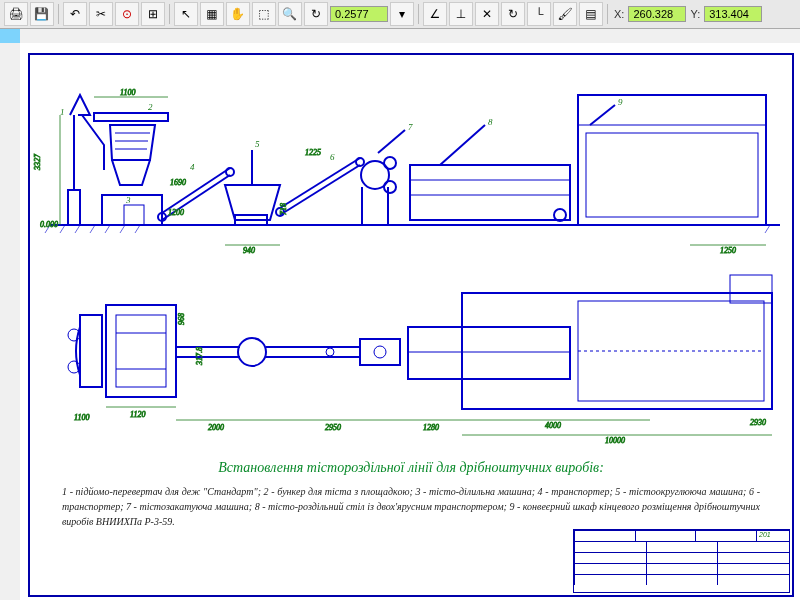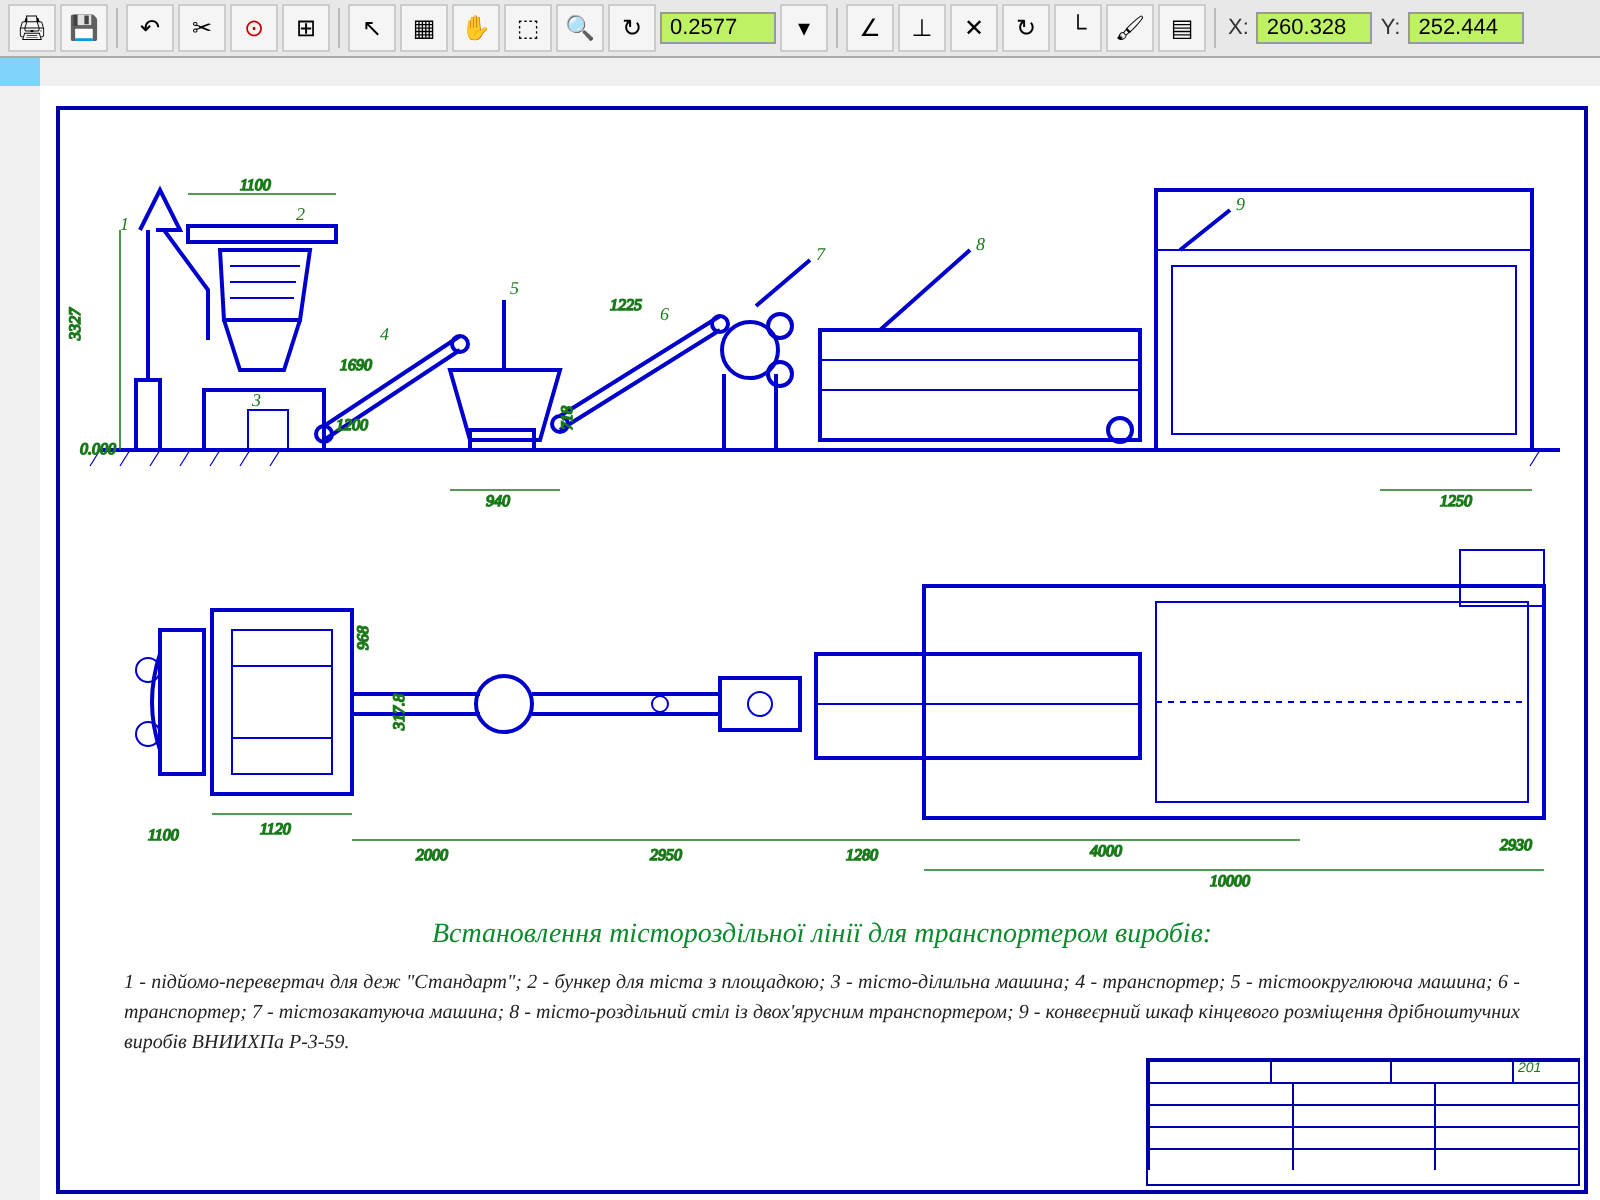--- a/index.html
+++ b/index.html
@@ -51,21 +51,21 @@
   <div class="tb-btn">⊥</div>
   <div class="tb-btn">✕</div>
   <div class="tb-btn">↻</div>
   <div class="tb-btn">└</div>
   <div class="tb-btn">🖌</div>
   <div class="tb-btn">▤</div>
   <div class="tb-sep"></div>
   <span class="tb-lbl">X:</span>
   <span class="tb-val">260.328</span>
   <span class="tb-lbl">Y:</span>
-  <span class="tb-val">252.444</span>
+  <span class="tb-val">313.404</span>
 </div>
 
 <div class="canvas">
   <div class="ruler-top"></div>
   <div class="ruler-left"></div>
   <div class="sheet">
     <div class="frame">
 
       <svg style="left:0;top:0" width="762" height="200">
 
@@ -228,21 +228,21 @@
           <text class="dimt" x="393" y="165">1280</text>
           <line x1="432" y1="155" x2="620" y2="155"></line>
           <text class="dimt" x="515" y="163">4000</text>
           <line x1="432" y1="170" x2="742" y2="170"></line>
           <text class="dimt" x="575" y="178">10000</text>
           <text class="dimt" x="720" y="160">2930</text>
         </g>
       </svg>
 
       <div style="position:absolute;left:0;right:0;top:405px">
-        <div class="legend-title">Встановлення тістороздільної лінії для транспортером виробів:</div>
+        <div class="legend-title">Встановлення тістороздільної лінії для дрібноштучних виробів:</div>
         <div style="height:8px"></div>
         <div class="legend-body">1 - підйомо-перевертач для деж "Стандарт"; 2 - бункер для тіста з площадкою; 3 - тісто-ділильна машина; 4 - транспортер; 5 - тістоокруглююча машина; 6 - транспортер; 7 - тістозакатуюча машина; 8 - тісто-роздільний стіл із двох'ярусним транспортером; 9 - конвеєрний шкаф кінцевого розміщення дрібноштучних виробів ВНИИХПа Р-3-59.</div>
       </div>
 
       <div class="tb-block">
         <div class="tb-row">
             <div class="tb-cell"></div>
             <div class="tb-cell"></div>
             <div class="tb-cell"></div>
             <div class="tb-cell" style="flex:0 0 28px">201</div>

